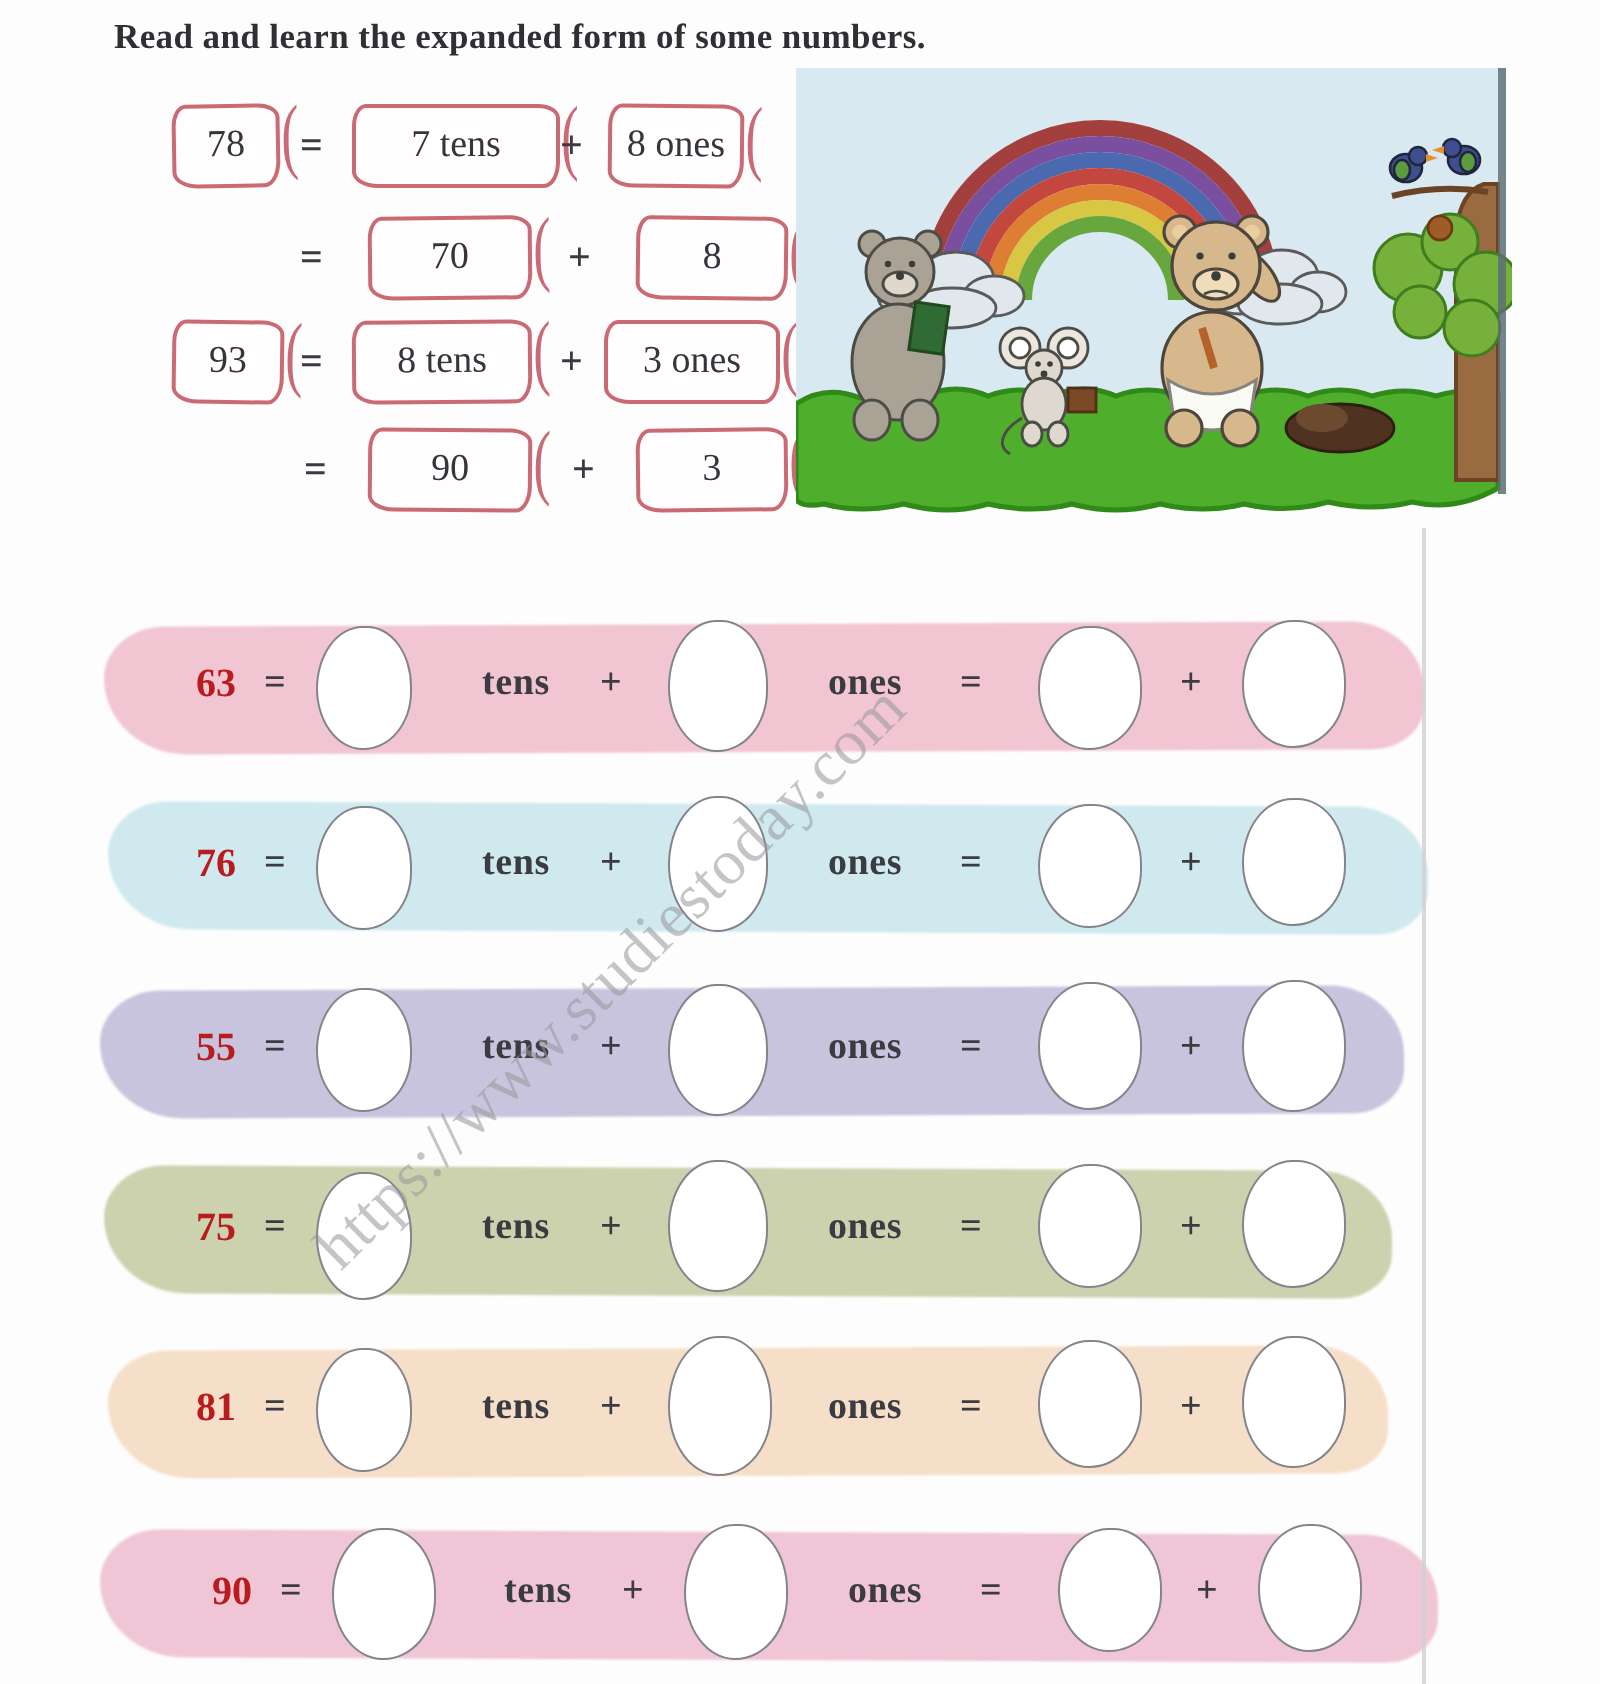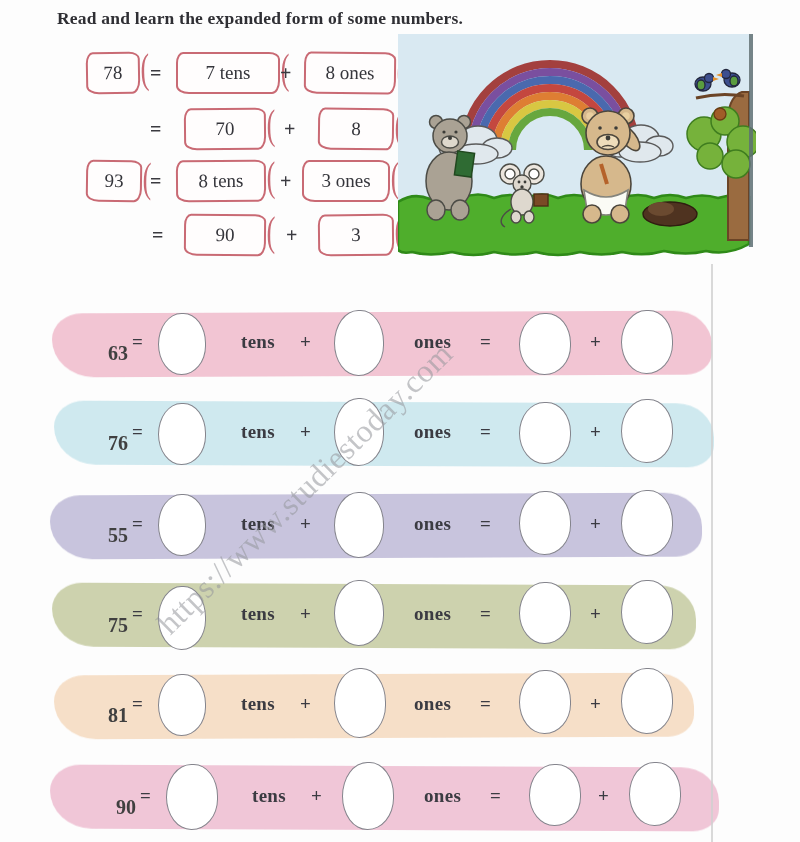--- a/index.html
+++ b/index.html
@@ -27,22 +27,22 @@
   .esym{position:absolute;font-size:20px;font-weight:700;color:#3a3a40;}
   
   .xrow{position:absolute;left:0;width:800px;height:90px;}
   .band{
     position:absolute;top:12px;height:64px;
     border-radius:30px 38px 26px 42px / 26px 34px 22px 38px;
     filter:blur(.4px);
   }
   .xrow:nth-child(even) .band{transform:rotate(.25deg);}
   .xrow:nth-child(odd)  .band{transform:rotate(-.25deg);}
-  .xnum{position:absolute;left:88px;width:40px;top:42px;text-align:right;
-        font-size:20px;font-weight:700;color:#404040;}
+  .xnum{position:absolute;left:88px;width:40px;top:31px;text-align:center;
+        font-size:20px;font-weight:700;color:#b91c1c;}
   .xsym{position:absolute;top:31px;font-size:19px;font-weight:700;color:#3b3b42;}
   .xlab{position:absolute;top:31px;font-size:19px;font-weight:700;color:#3b3b42;
         letter-spacing:.3px;}
   .circ{
     position:absolute;background:#ffffff;border:1.5px solid #84848c;
     border-radius:50% 48% 52% 50% / 52% 50% 48% 51%;box-sizing:border-box;
   }
   
   .watermark{
     position:absolute;left:163px;top:610px;width:620px;white-space:nowrap;
@@ -66,21 +66,21 @@
       <span class="ebox" style="left:86px;top:2px;width:54px;height:42px;transform:rotate(-1deg)">
         <span>78</span>
         <span class="fl">(</span>
       </span>
       <span class="esym" style="left:150px;top:12px">=</span>
       <span class="ebox" style="left:176px;top:2px;width:104px;height:42px">
         <span>7 tens</span>
         <span class="fl">(</span>
       </span>
       <span class="esym" style="left:280px;top:12px">+</span>
-      <span class="ebox" style="left:304px;top:2px;width:92px;height:42px;transform:rotate(.6deg)">
+      <span class="ebox" style="left:304px;top:2px;width:68px;height:42px;transform:rotate(.6deg)">
         <span>8 ones</span>
         <span class="fl">(</span>
       </span>
     </div>
 
     <div class="ex-row" style="top:106px">
       <span class="esym" style="left:150px;top:12px">=</span>
       <span class="ebox" style="left:184px;top:2px;width:82px;height:42px;transform:rotate(-.6deg)">
         <span>70</span>
         <span class="fl">(</span>

